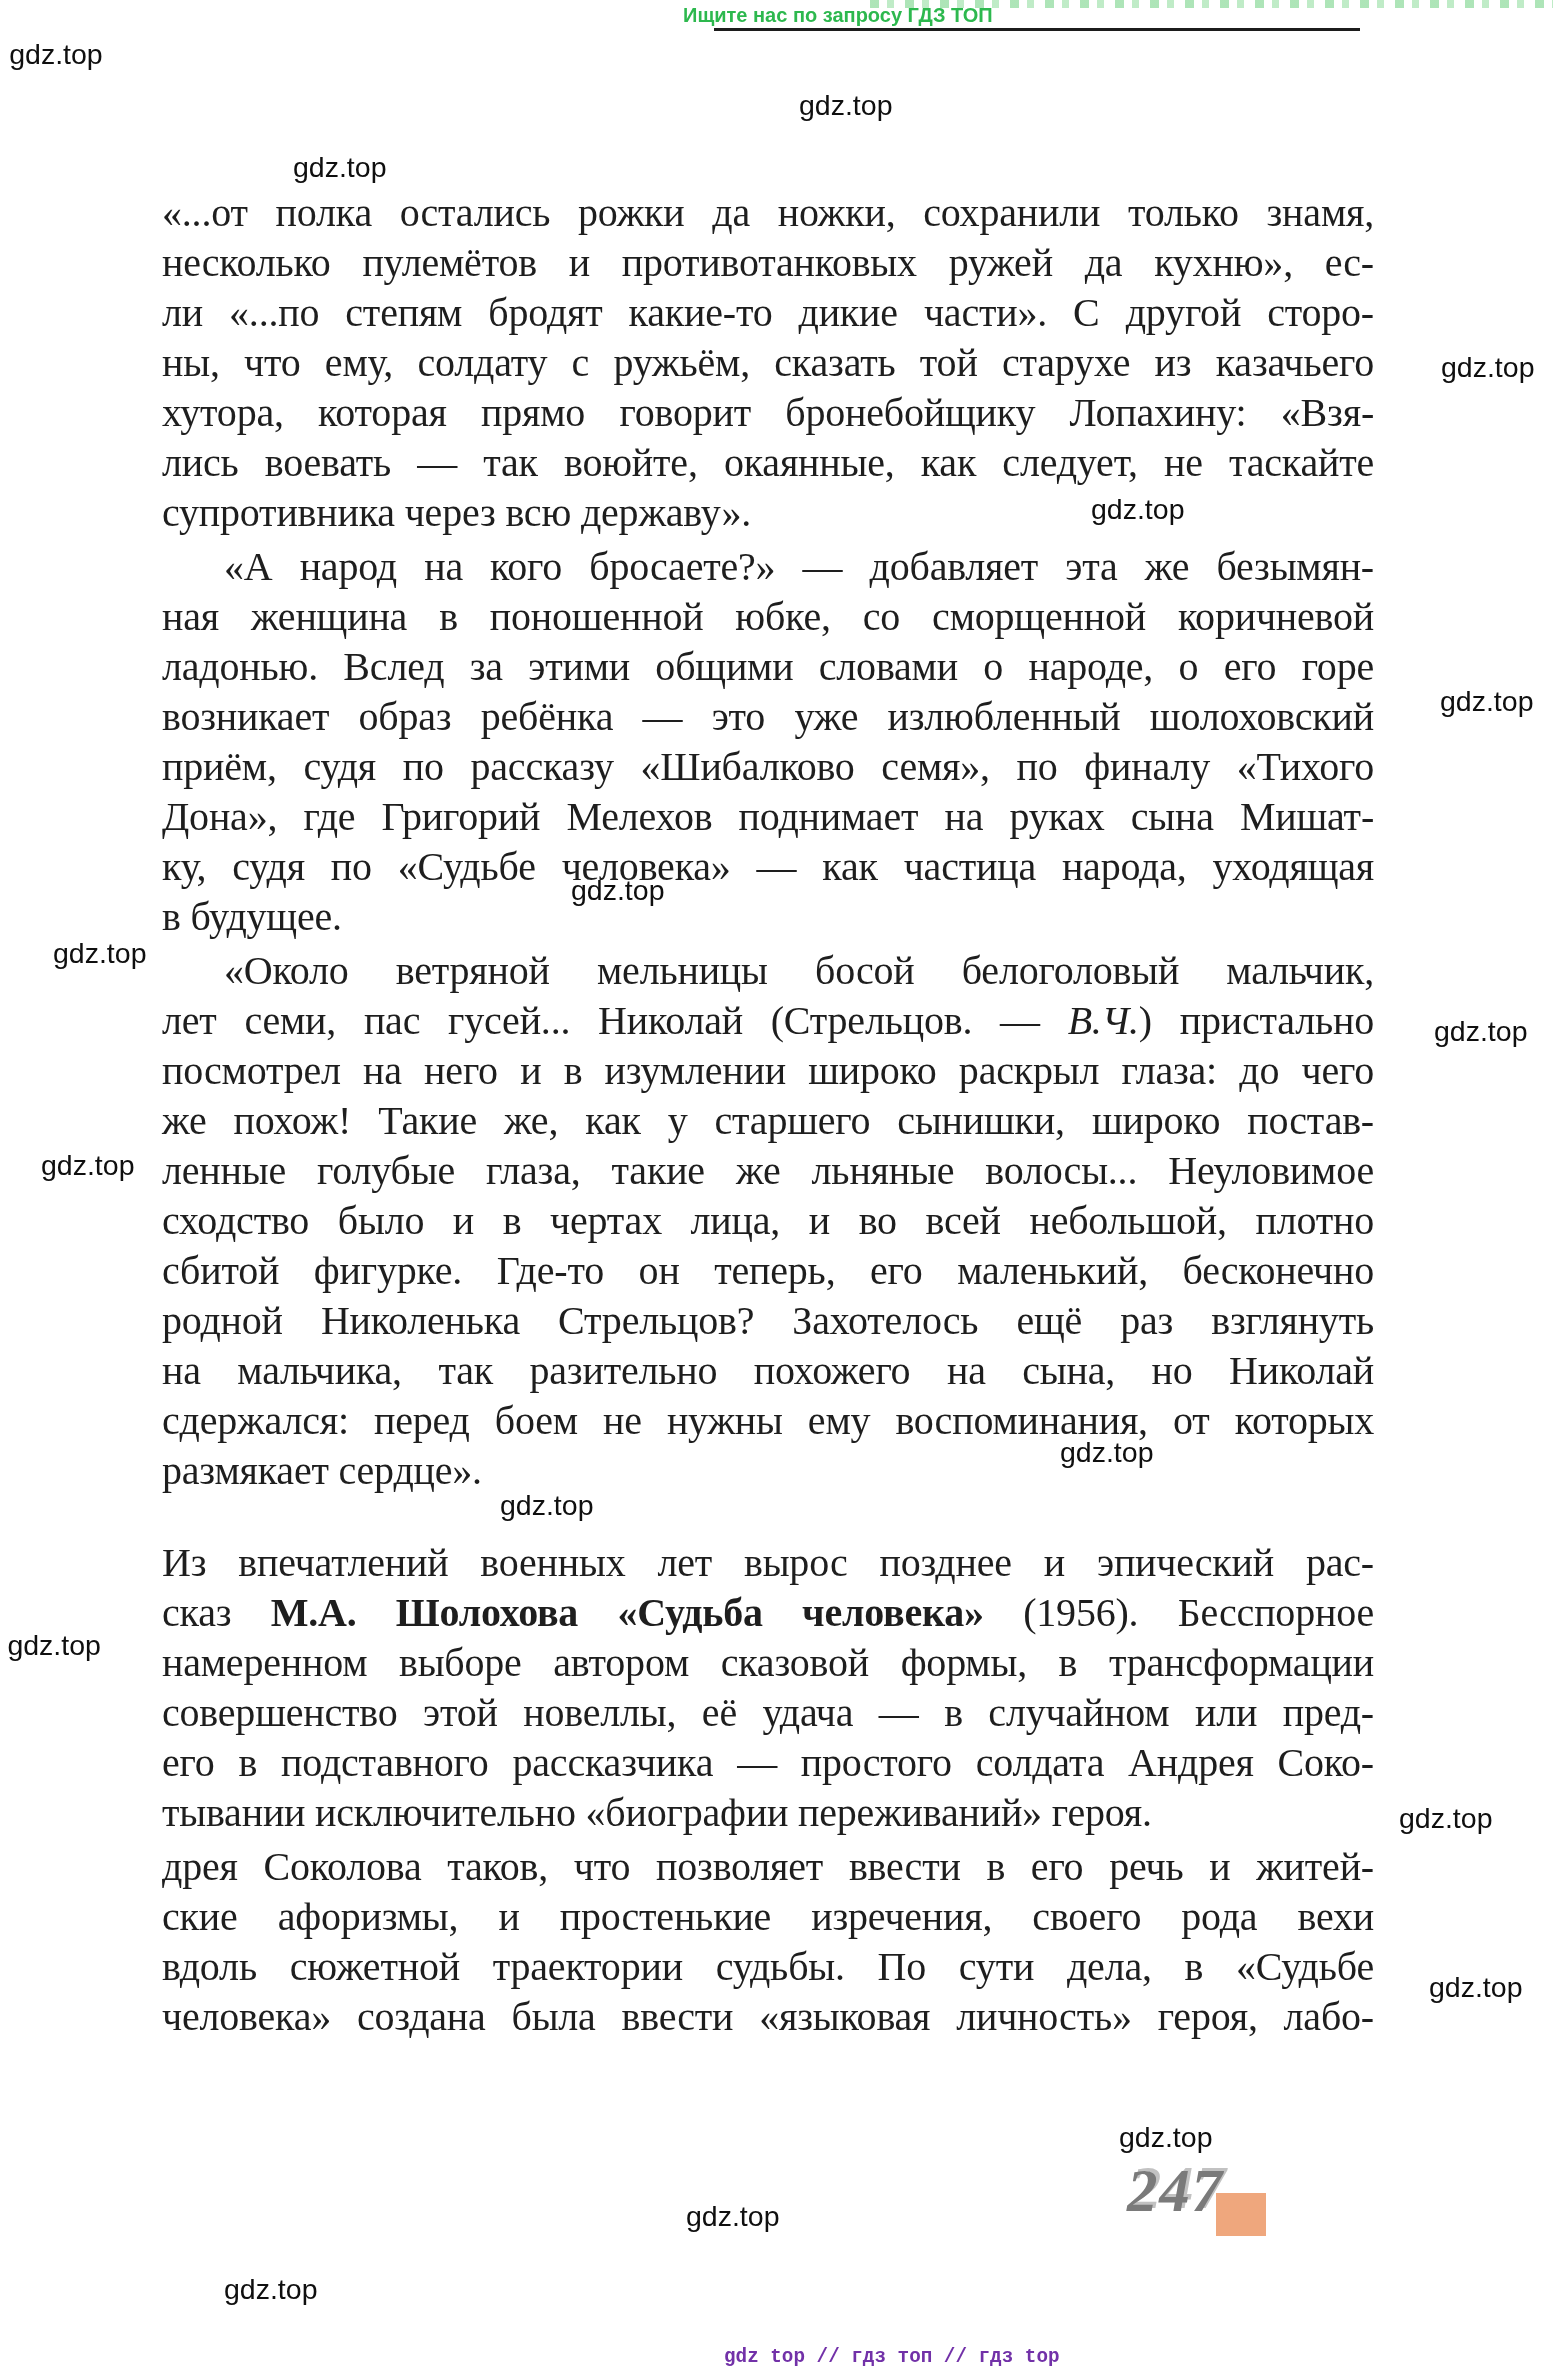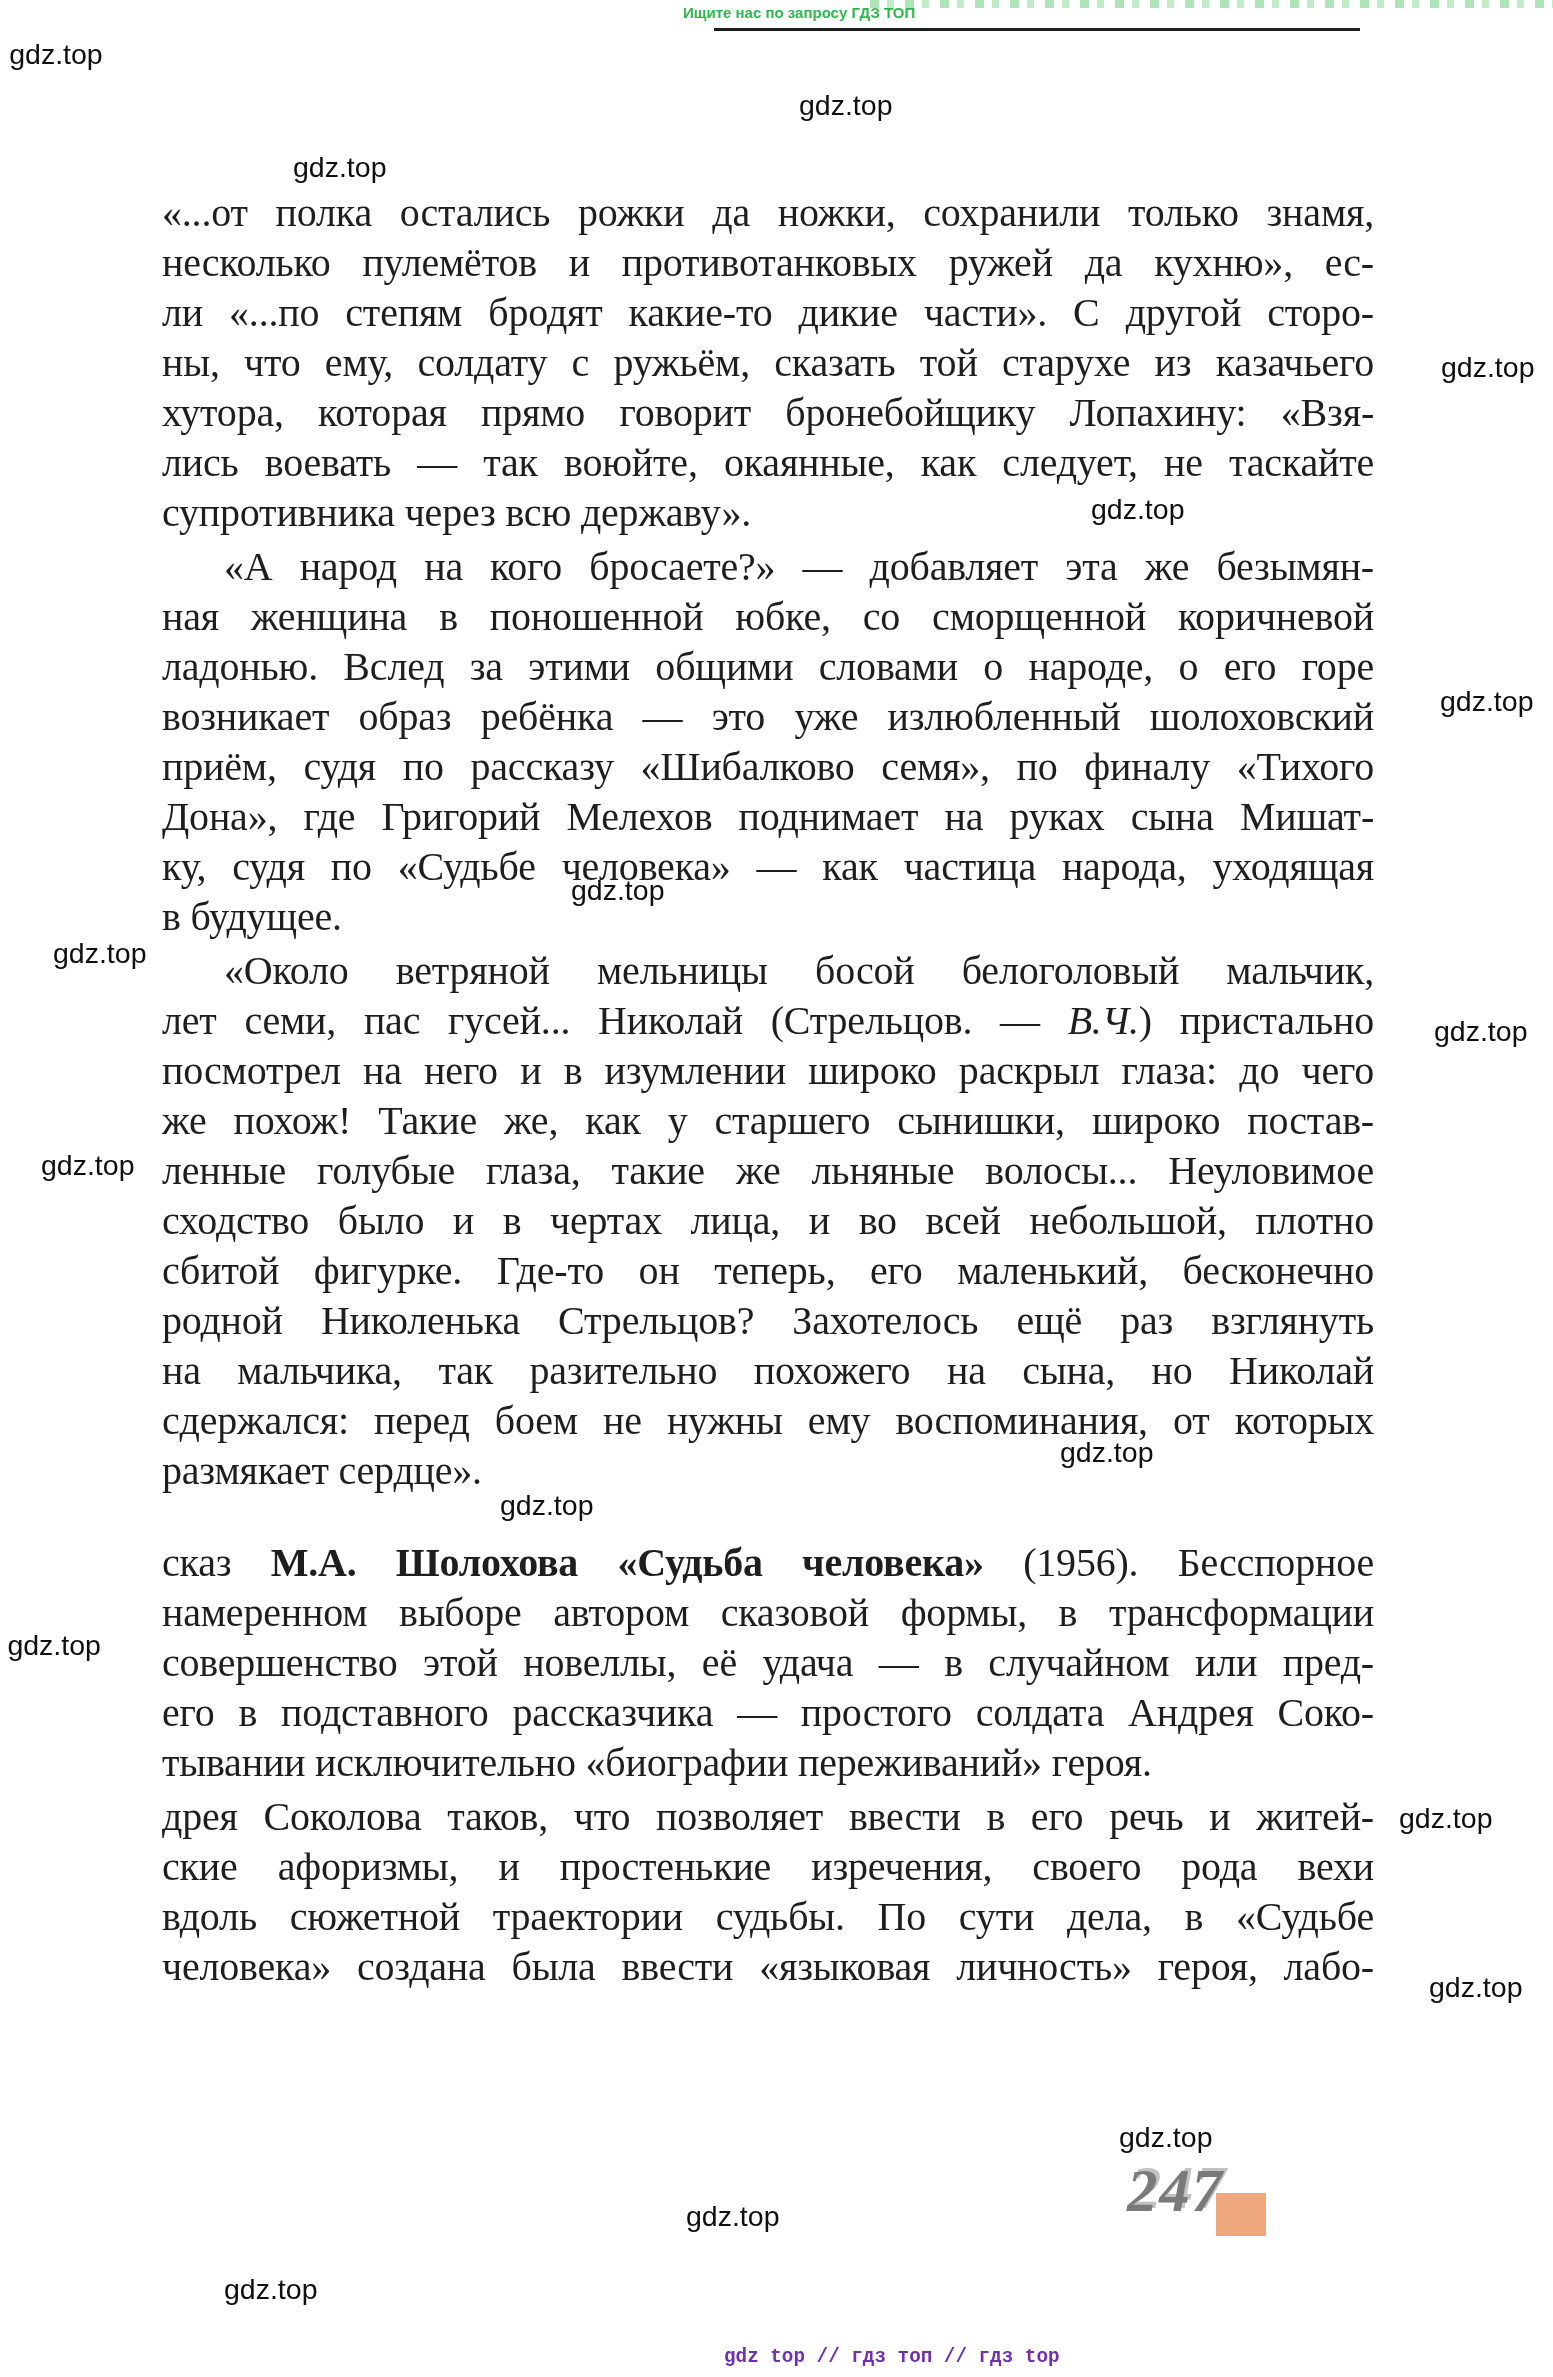--- a/index.html
+++ b/index.html
@@ -21,21 +21,21 @@
   }
   .top-line {
     position: absolute; left: 714px; top: 28px; width: 646px; height: 2.8px;
     background: #1c1c1c;
   }
 
   
   .header-note {
     position: absolute; left: 683px; top: 3.7px;
     font-family: "Liberation Sans", sans-serif;
-    font-size: 15px; font-weight: 600; color: #2db84e;
+    font-size: 20px; font-weight: 600; color: #2db84e;
     white-space: nowrap;
   }
   .footer-note {
     position: absolute; left: 724px; top: 2346px;
     font-family: Liberation Mono, monospace;
     font-size: 19.3px; font-weight: 600; color: #7231a8;
     white-space: nowrap;
   }
 
   
@@ -132,20 +132,21 @@
     <div class="line">ленные голубые глаза, такие же льняные волосы... Неуловимое</div>
     <div class="line">сходство было и в чертах лица, и во всей небольшой, плотно</div>
     <div class="line">сбитой фигурке. Где-то он теперь, его маленький, бесконечно</div>
     <div class="line">родной Николенька Стрельцов? Захотелось ещё раз взглянуть</div>
     <div class="line">на мальчика, так разительно похожего на сына, но Николай</div>
     <div class="line">сдержался: перед боем не нужны ему воспоминания, от которых</div>
     <div class="line end">размякает сердце».</div>
   </section>
 
   <section class="para gap">
+    <div class="line">Из впечатлений военных лет вырос позднее и эпический рас-</div>
     <div class="line"><span>сказ </span><strong>М.А. Шолохова «Судьба человека»</strong><span> (1956). Бесспорное</span></div>
     <div class="line">намеренном выборе автором сказовой формы, в трансформации</div>
     <div class="line">совершенство этой новеллы, её удача — в случайном или пред-</div>
     <div class="line">его в подставного рассказчика — простого солдата Андрея Соко-</div>
     <div class="line end">тывании исключительно «биографии переживаний» героя.</div>
   </section>
 
   <section class="para">
     <div class="line">дрея Соколова таков, что позволяет ввести в его речь и житей-</div>
     <div class="line">ские афоризмы, и простенькие изречения, своего рода вехи</div>

